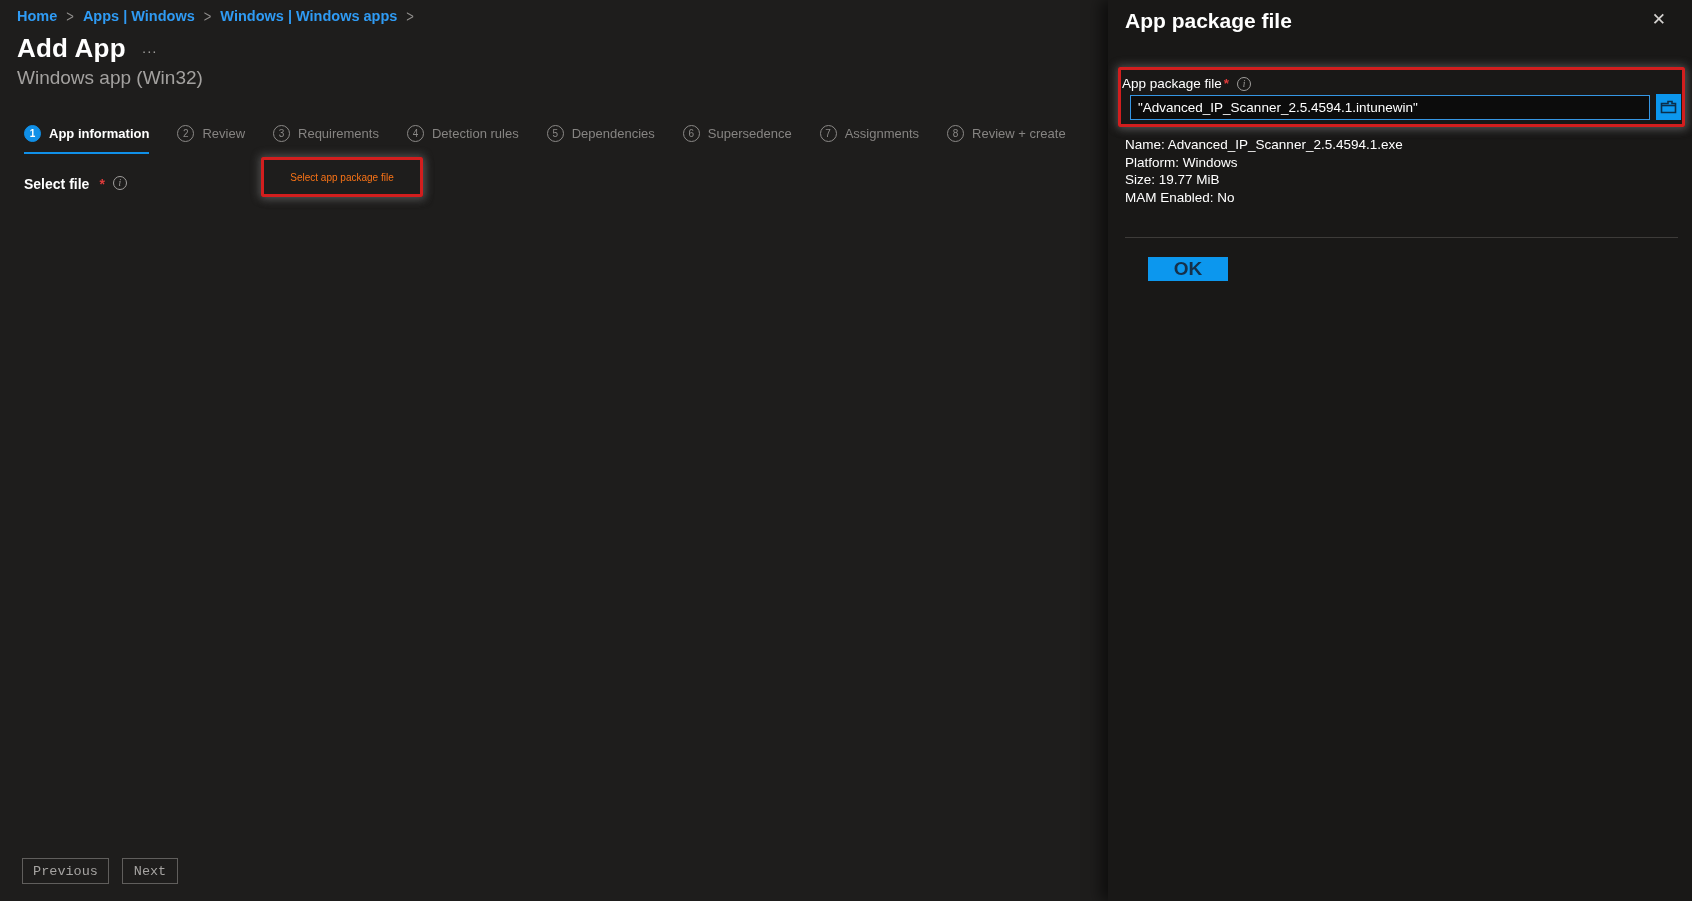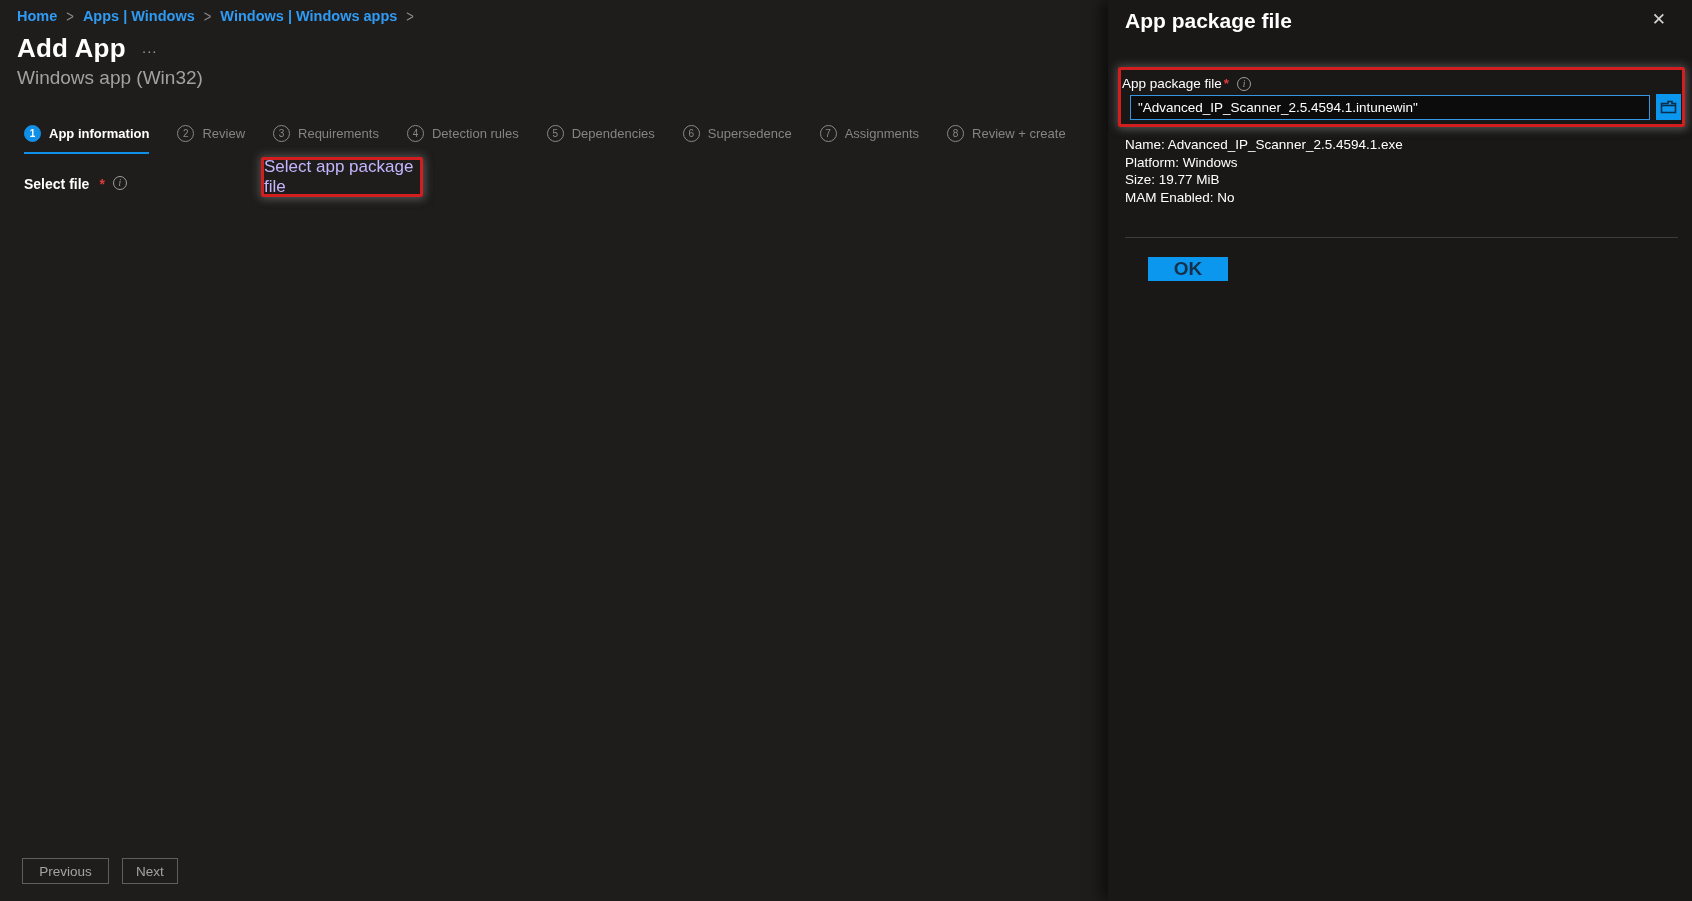--- a/index.html
+++ b/index.html
@@ -67,27 +67,27 @@
   }
 
   
   .red-box {
     position:absolute;
     border:3px solid #d21e1e; border-radius:2px;
     box-shadow:0 0 9px 2px rgba(150,150,150,.40), 3px 4px 7px rgba(40,40,40,.85);
   }
   .red-box-1 { left:261px; top:157px; width:162px; height:40px;
     display:flex; align-items:center; justify-content:center; }
-  .select-pkg-link { color:#c4b5fd; font-size:17px; cursor:pointer; }
+  .select-pkg-link { color:#f97316; font-size:10px; cursor:pointer; }
 
   
   .footer-btn {
     position:absolute; top:858px; height:26px;
     background:transparent; border:1px solid #605e5c; color:#a5a3a1;
-    font-size:13.5px; font-family:Liberation Sans, sans-serif; cursor:pointer;
+    font-size:13.5px; font-family:Liberation Mono, monospace; cursor:pointer;
   }
   .btn-previous { left:22px; width:87px; }
   .btn-next { left:122px; width:56px; }
 
   
   .panel {
     position:absolute; left:1108px; top:0; width:584px; height:901px;
     background:#191817;
     box-shadow:-7px 0 14px rgba(0,0,0,.55);
   }

